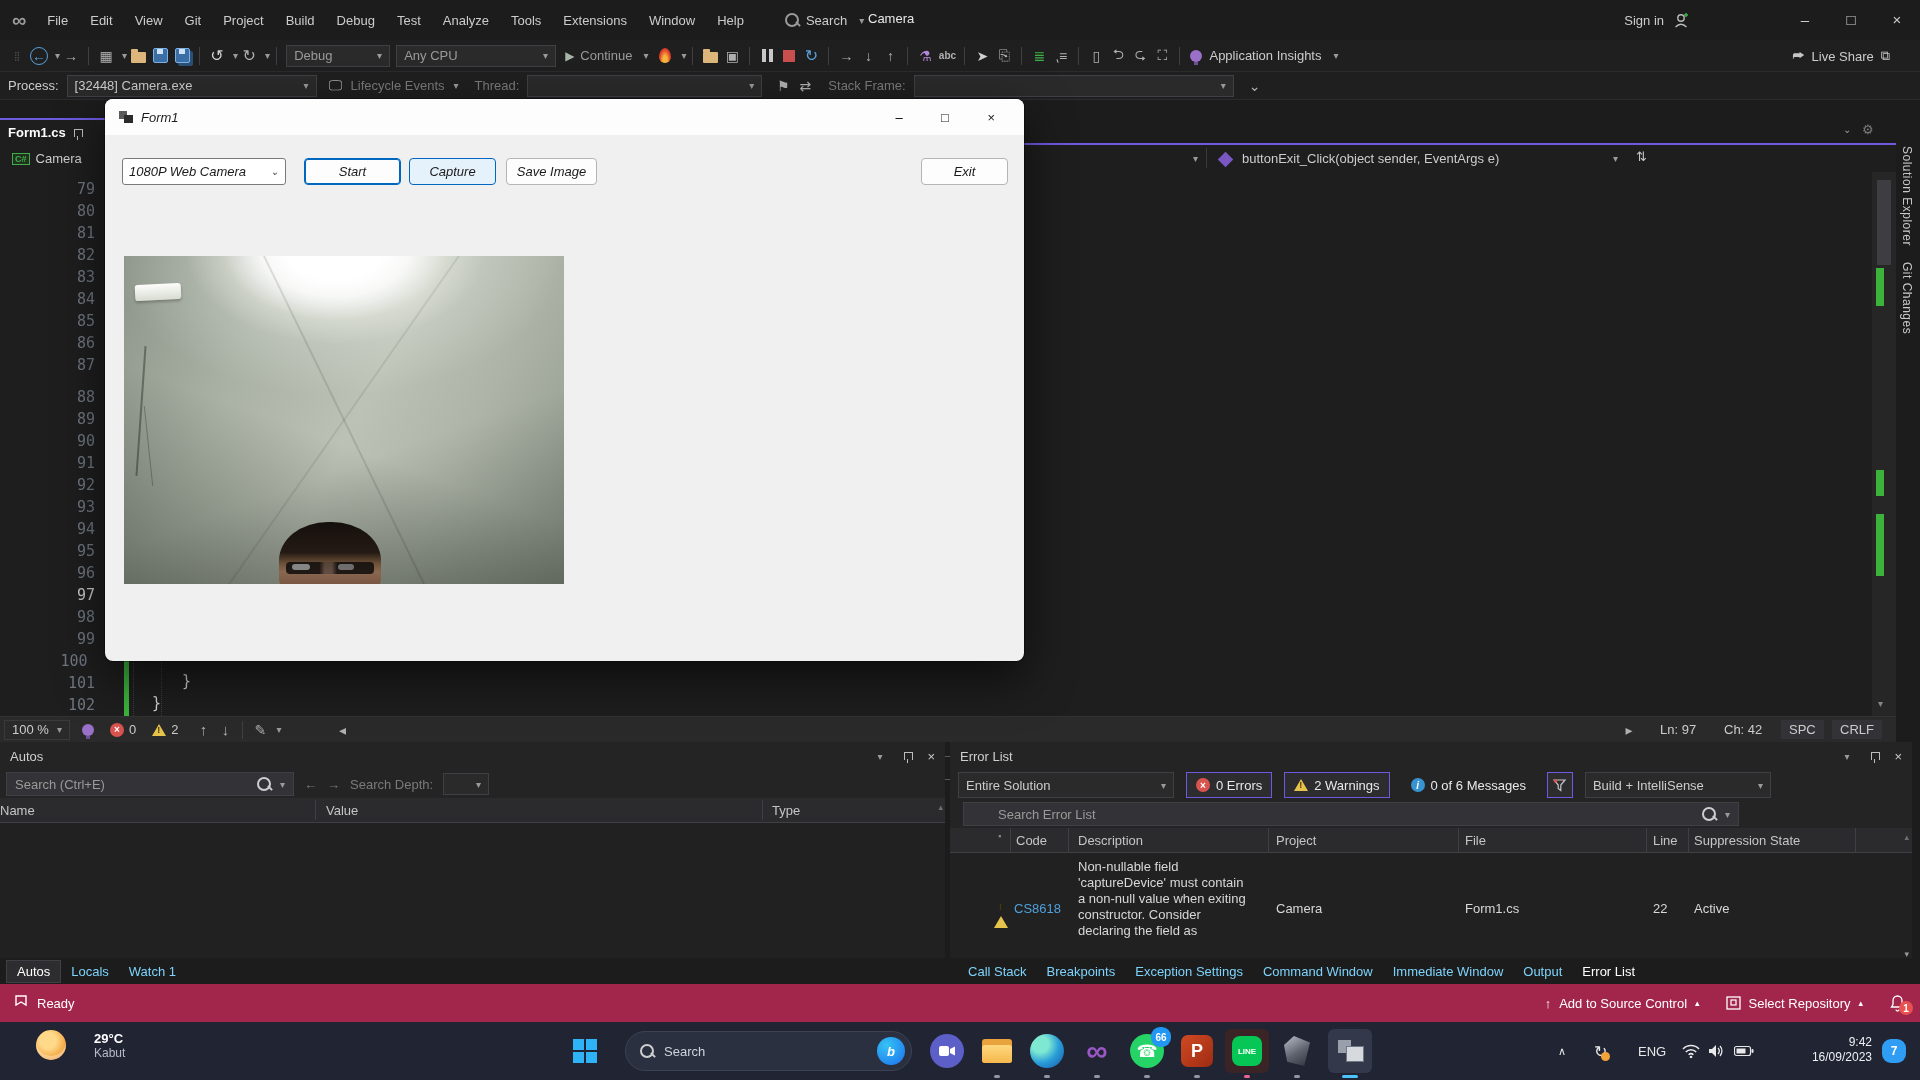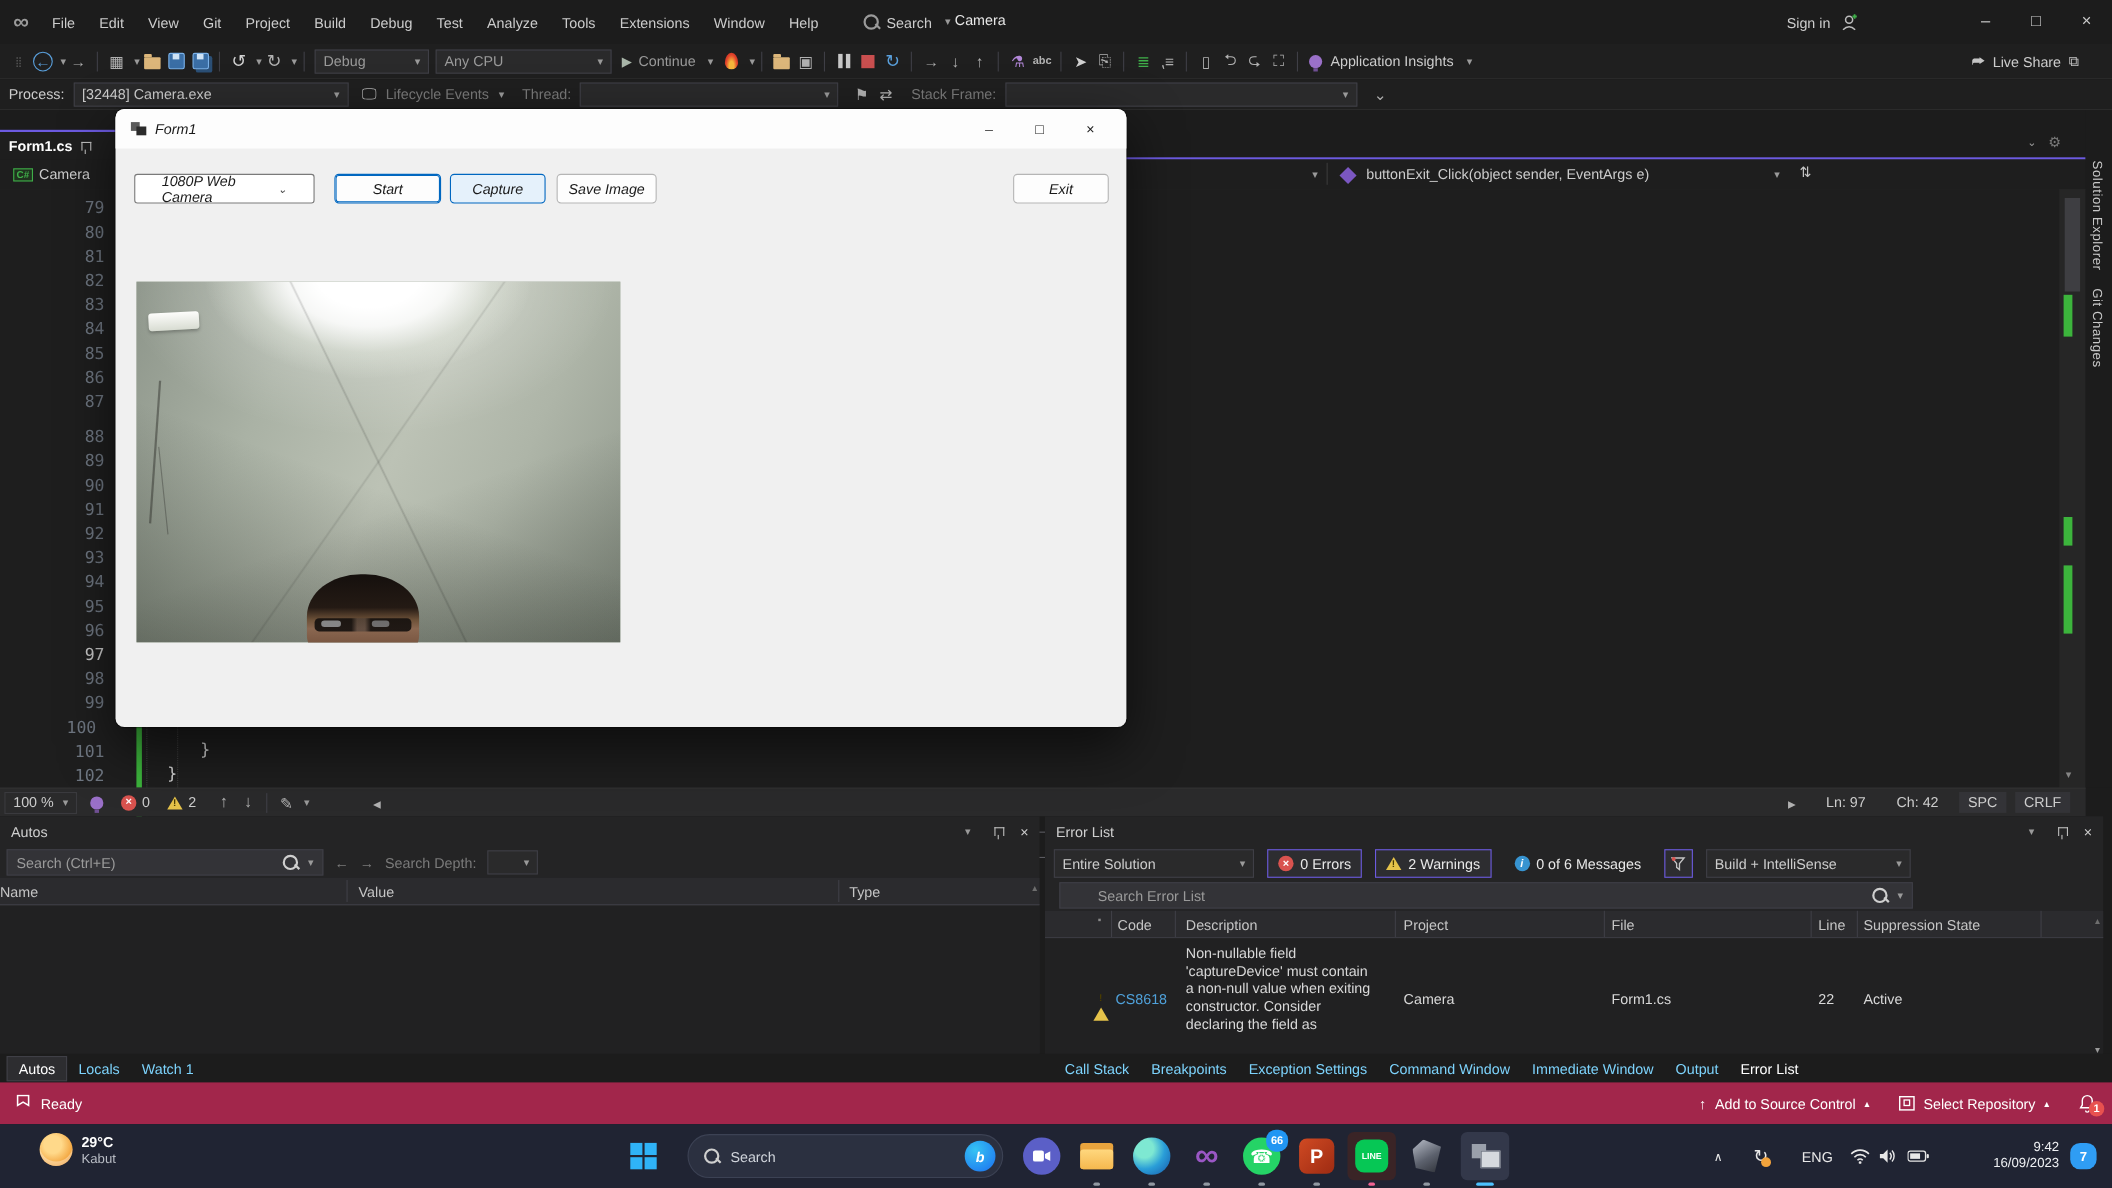--- a/index.html
+++ b/index.html
@@ -93,21 +93,21 @@
   .clock{text-align:right;font-size:12px;line-height:15px;color:#eef0f3;}
   
   .formwin{left:105px;top:99px;width:919px;height:562px;background:#f0f0f0;border-radius:8px;
            box-shadow:0 18px 48px rgba(0,0,0,.6),0 0 0 1px rgba(0,0,0,.35);z-index:50;font-style:italic;}
   .ftitle{height:36px;background:#fdfdfd;border-radius:8px 8px 0 0;display:flex;align-items:center;color:#1a1a1a;}
   .formico{width:14px;height:12px;position:relative;margin:0 8px 0 14px;}
   .formico:before{content:"";position:absolute;left:0;top:0;width:8px;height:8px;background:#5a5a5a;}
   .formico:after{content:"";position:absolute;left:5px;top:4px;width:9px;height:8px;background:#2b2b2b;}
   .fbtn{width:46px;height:34px;display:flex;align-items:center;justify-content:center;color:#1a1a1a;font-size:13px;}
   .wbtn{position:absolute;height:27px;background:#fdfdfd;border:1px solid #b5b5b5;border-radius:4px;display:flex;align-items:center;justify-content:center;color:#1a1a1a;box-sizing:border-box;}
-  .wcombo{position:absolute;left:17px;top:59px;width:164px;height:27px;background:#fff;border:1px solid #7a7a7a;border-radius:3px;display:flex;align-items:center;justify-content:space-between;padding:0 24px;box-sizing:border-box;color:#1a1a1a;}
+  .wcombo{position:absolute;left:17px;top:59px;width:164px;height:27px;background:#fff;border:1px solid #7a7a7a;border-radius:3px;display:flex;align-items:center;justify-content:space-between;padding:0 6px;box-sizing:border-box;color:#1a1a1a;}
   
   .cam{position:absolute;left:19px;top:157px;width:440px;height:328px;overflow:hidden;background:#a9b1a4;}
   .cam .base{position:absolute;inset:0;background:
       radial-gradient(ellipse 150px 95px at 48% -2%,#ffffff 0 32%,rgba(255,255,255,.85) 50%,rgba(235,240,230,.35) 75%,rgba(235,240,230,0) 100%),
       radial-gradient(ellipse 320px 200px at 48% 0%,rgba(255,255,255,.45),rgba(255,255,255,0) 70%),
       linear-gradient(200deg,rgba(0,0,0,0) 55%,rgba(30,36,28,.45) 100%),
       linear-gradient(160deg,rgba(0,0,0,0) 60%,rgba(40,46,38,.35) 100%),
       linear-gradient(115deg,#8d958a 0%,#aab2a5 28%,#bcc2b5 52%,#aeb5a8 72%,#8e968a 100%);}
   .cam .seam1{position:absolute;inset:0;background:linear-gradient(64deg,transparent 49.7%,rgba(0,0,0,.14) 50%,transparent 50.3%);}
   .cam .seam2{position:absolute;inset:0;background:linear-gradient(-55deg,transparent 49.7%,rgba(0,0,0,.10) 50%,transparent 50.3%);}
@@ -403,21 +403,21 @@
   <div class="panel" style="left:950px;top:742px;width:962px;height:216px;">
     <div class="ptitle">
       <span>Error List</span>
       <span class="f" style="gap:14px;">
         <span class="chev">▾</span>
         <span class="pinico"></span>
         <span style="color:#cccccc;">×</span>
       </span>
     </div>
     <div class="f" style="padding:2px 8px;gap:12px;">
-      <div class="combo" style="width:182px;height:26px;color:#cccccc;">
+      <div class="combo" style="width:216px;height:26px;color:#cccccc;">
         <span>Entire Solution</span>
           <span class="chev">▾</span>
       </div>
       <div class="purpbtn">
         <span class="errdot">×</span>
         <span>0 Errors</span>
       </div>
       <div class="purpbtn">
         <span class="warntri"></span>
         <span>2 Warnings</span>
@@ -517,21 +517,21 @@
         <svg width="17" height="18" viewBox="0 0 17 18">
           <path d="M8.5 2 a4.5 4.5 0 0 1 4.5 4.5 v4 l1.5 2.5 h-12 l1.5 -2.5 v-4 a4.5 4.5 0 0 1 4.5 -4.5 z" fill="none" stroke="#fff" stroke-width="1.3"></path>
           <path d="M7 15.5 a1.5 1.5 0 0 0 3 0" fill="none" stroke="#fff" stroke-width="1.3"></path>
         </svg>
         <span class="badge" style="right:-7px;bottom:-3px;width:14px;height:14px;background:#e8514f;">1</span>
       </div>
     </div>
   </div>
 
   <div class="a taskbar">
-    <div class="a f" style="left:36px;top:8px;gap:8px;">
+    <div class="a f" style="left:36px;top:8px;gap:28px;">
       <span style="width:30px;height:30px;border-radius:50%;background:radial-gradient(circle at 40% 35%,#ffd98a 0 30%,#f2a33c 70%,#d97b20 100%);box-shadow:inset 0 -4px 0 rgba(255,255,255,.35);"></span>
       <span>
         <div style="color:#fff;font-weight:bold;">29°C</div>
         <div style="color:#b8bcc4;font-size:12px;">Kabut</div>
       </span>
     </div>
 
     <div class="tile" style="left:563px;">
       <span class="winlogo">
           <i></i>

